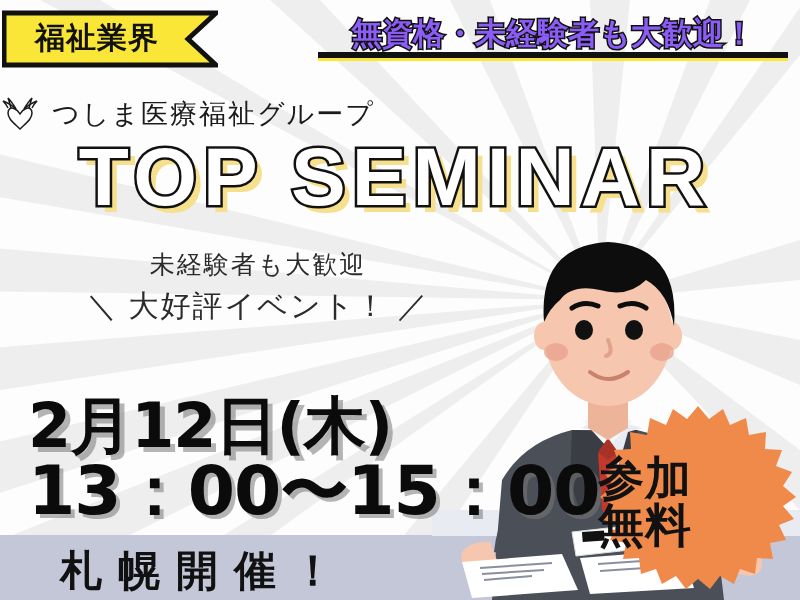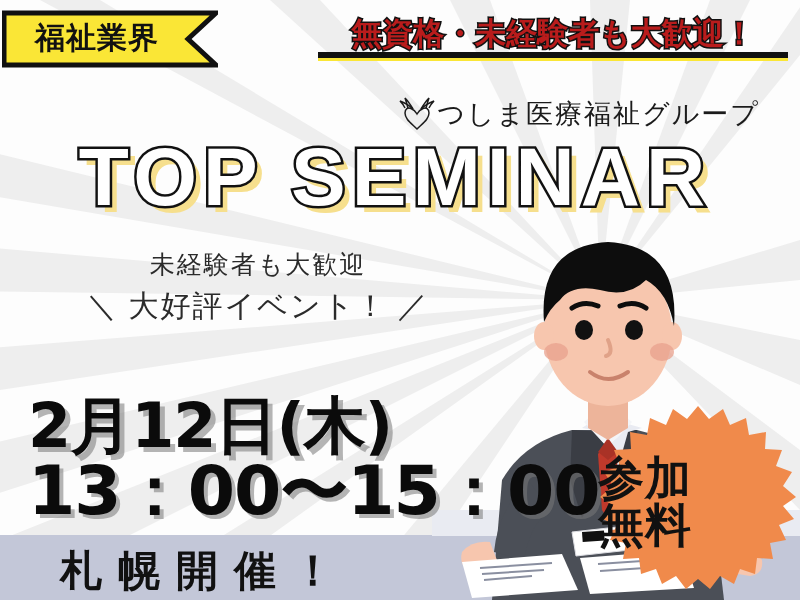--- a/index.html
+++ b/index.html
@@ -35,38 +35,38 @@
     font-family:"DejaVu Sans","Liberation Sans",sans-serif;
   }
 
   
   .headline{
     position:absolute;left:318px;top:16px;width:470px;
     z-index:6;text-align:center;
   }
   .headline-text{
     font-size:31px;font-weight:bold;
-    color:#b91c1c;
+    color:#8b5cf6;
     letter-spacing:0px;
     font-family:"DejaVu Sans","Liberation Sans",sans-serif;
     -webkit-text-stroke:3px #111;
     paint-order:stroke fill;
     white-space:nowrap;
     line-height:1.1;
   }
   .headline-rule{
     margin-top:2px;height:6px;background:#111;
     border-bottom:3px solid #FAE636;
     width:470px;
   }
 
   
   .group-row{
     position:absolute;left:0;top:96px;width:760px;
-    display:flex;align-items:center;justify-content:flex-end;
+    display:flex;align-items:center;justify-content:flex-start;gap:12px;
     z-index:6;
   }
   .wing-logo{width:40px;height:34px;flex:0 0 auto;}
   .group-name{
     font-size:27px;color:#1b1b1b;letter-spacing:2px;
     font-family:"DejaVu Sans","Liberation Sans",sans-serif;
     white-space:nowrap;
   }
 
   

